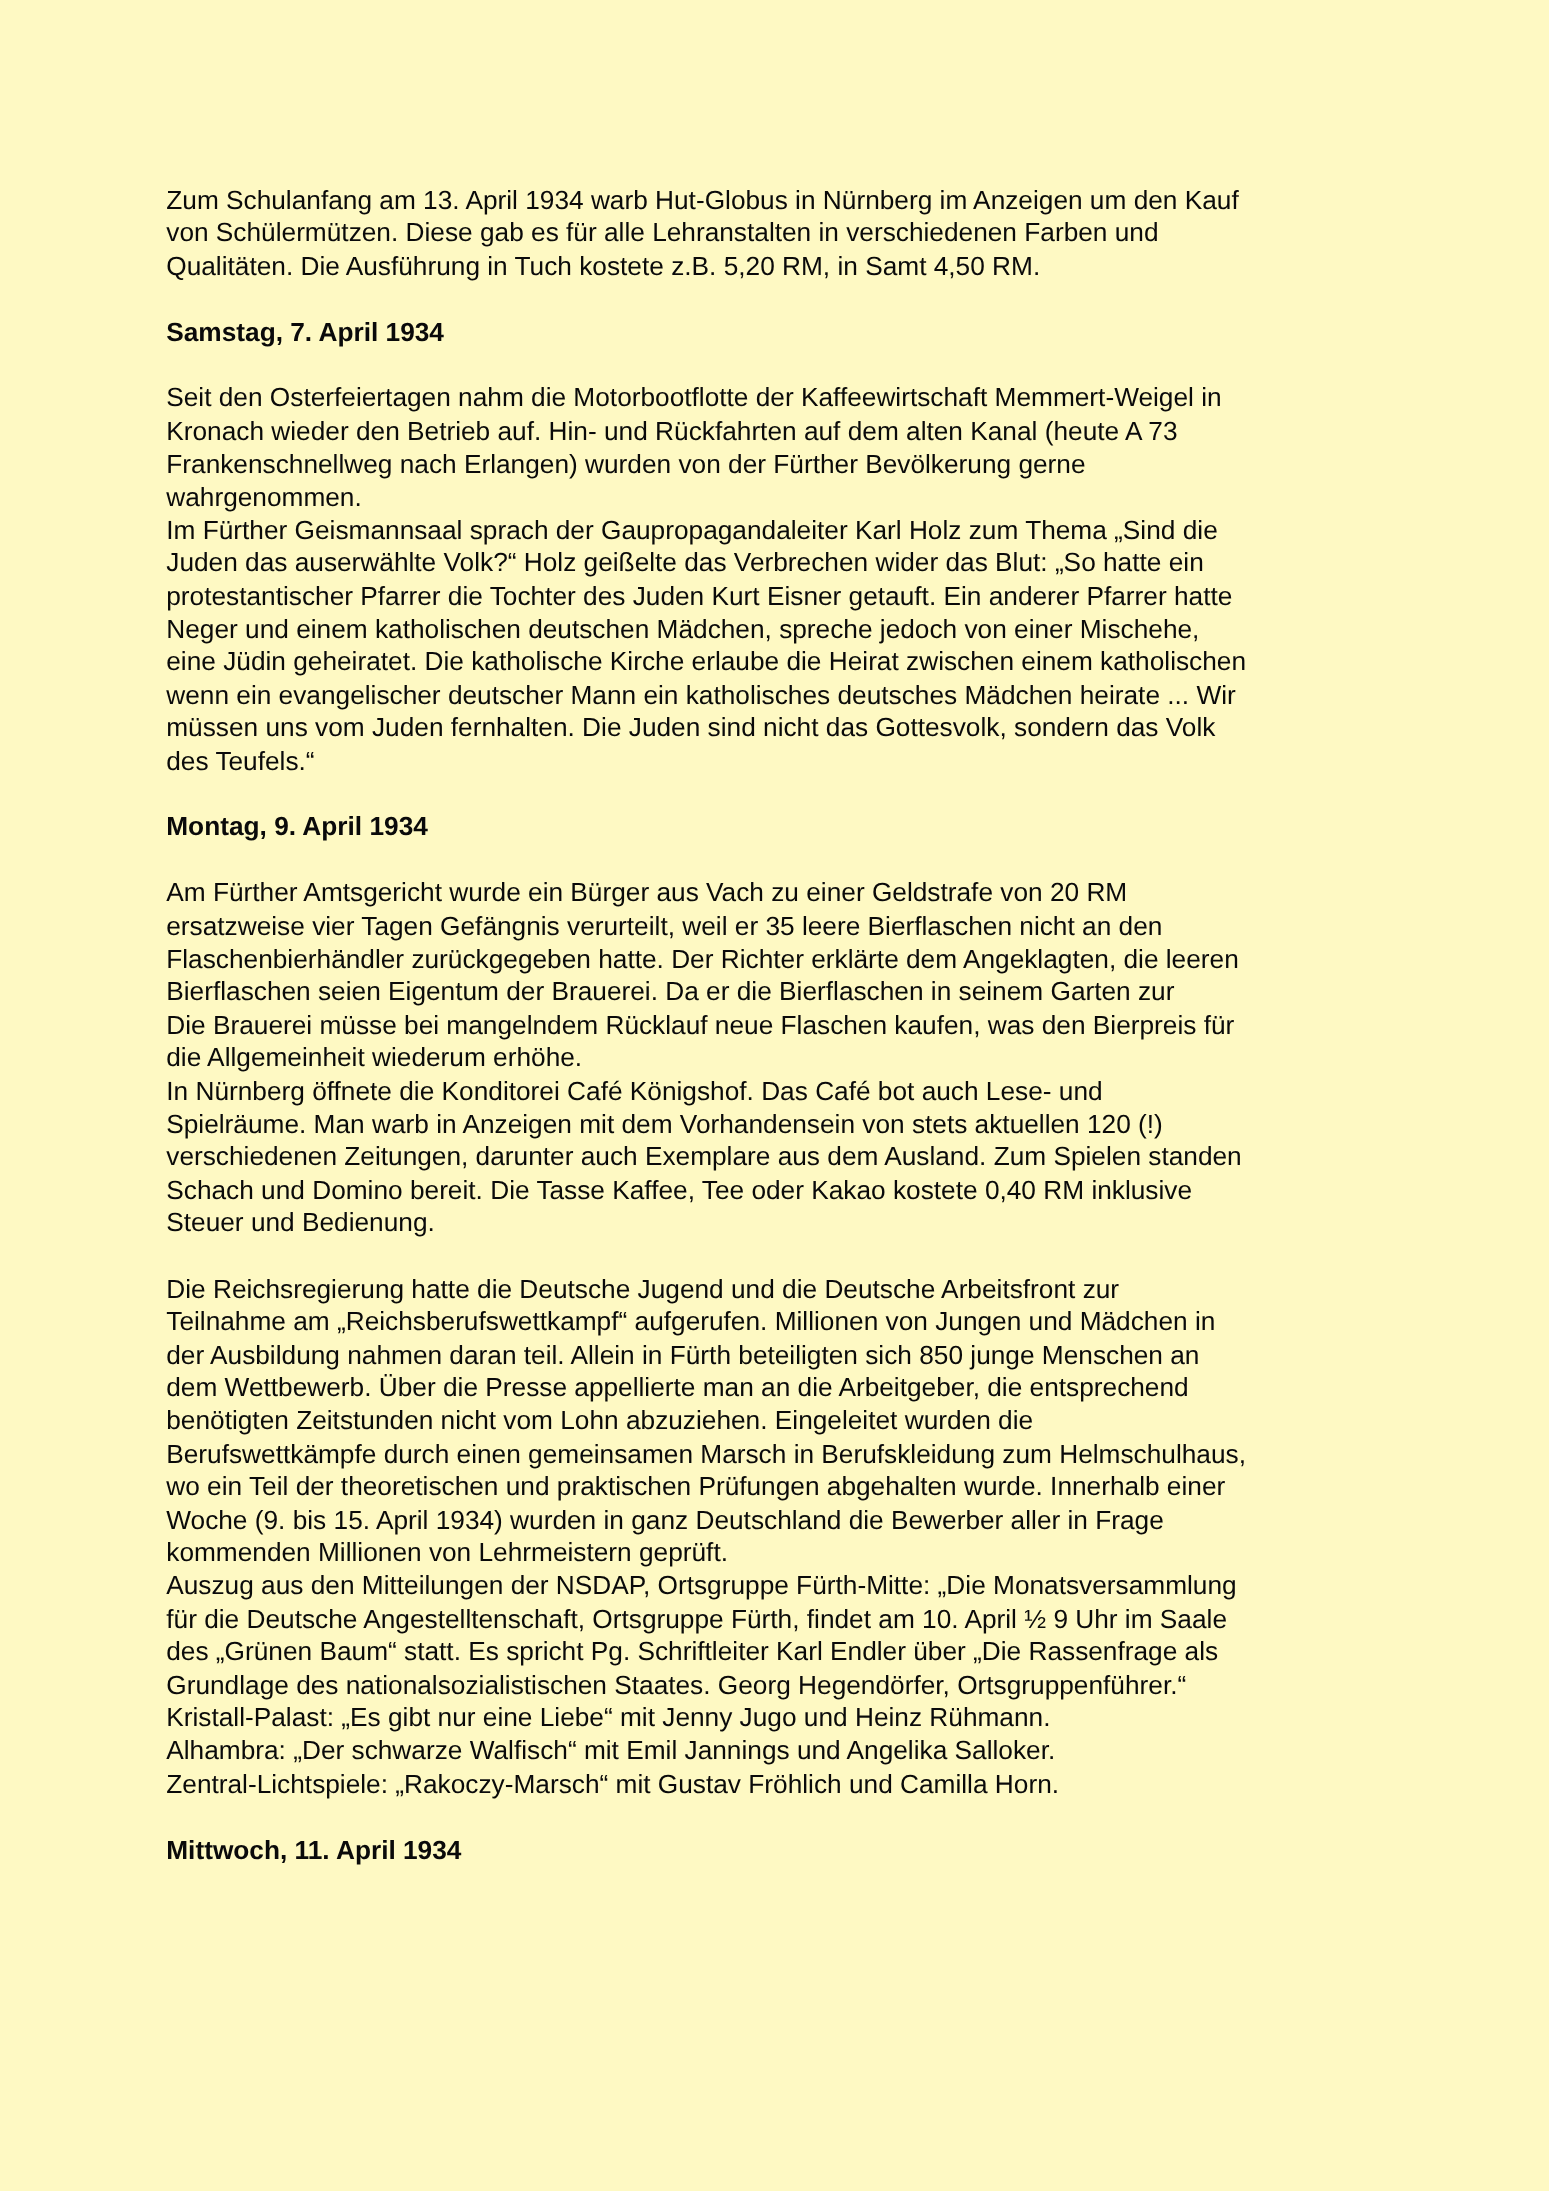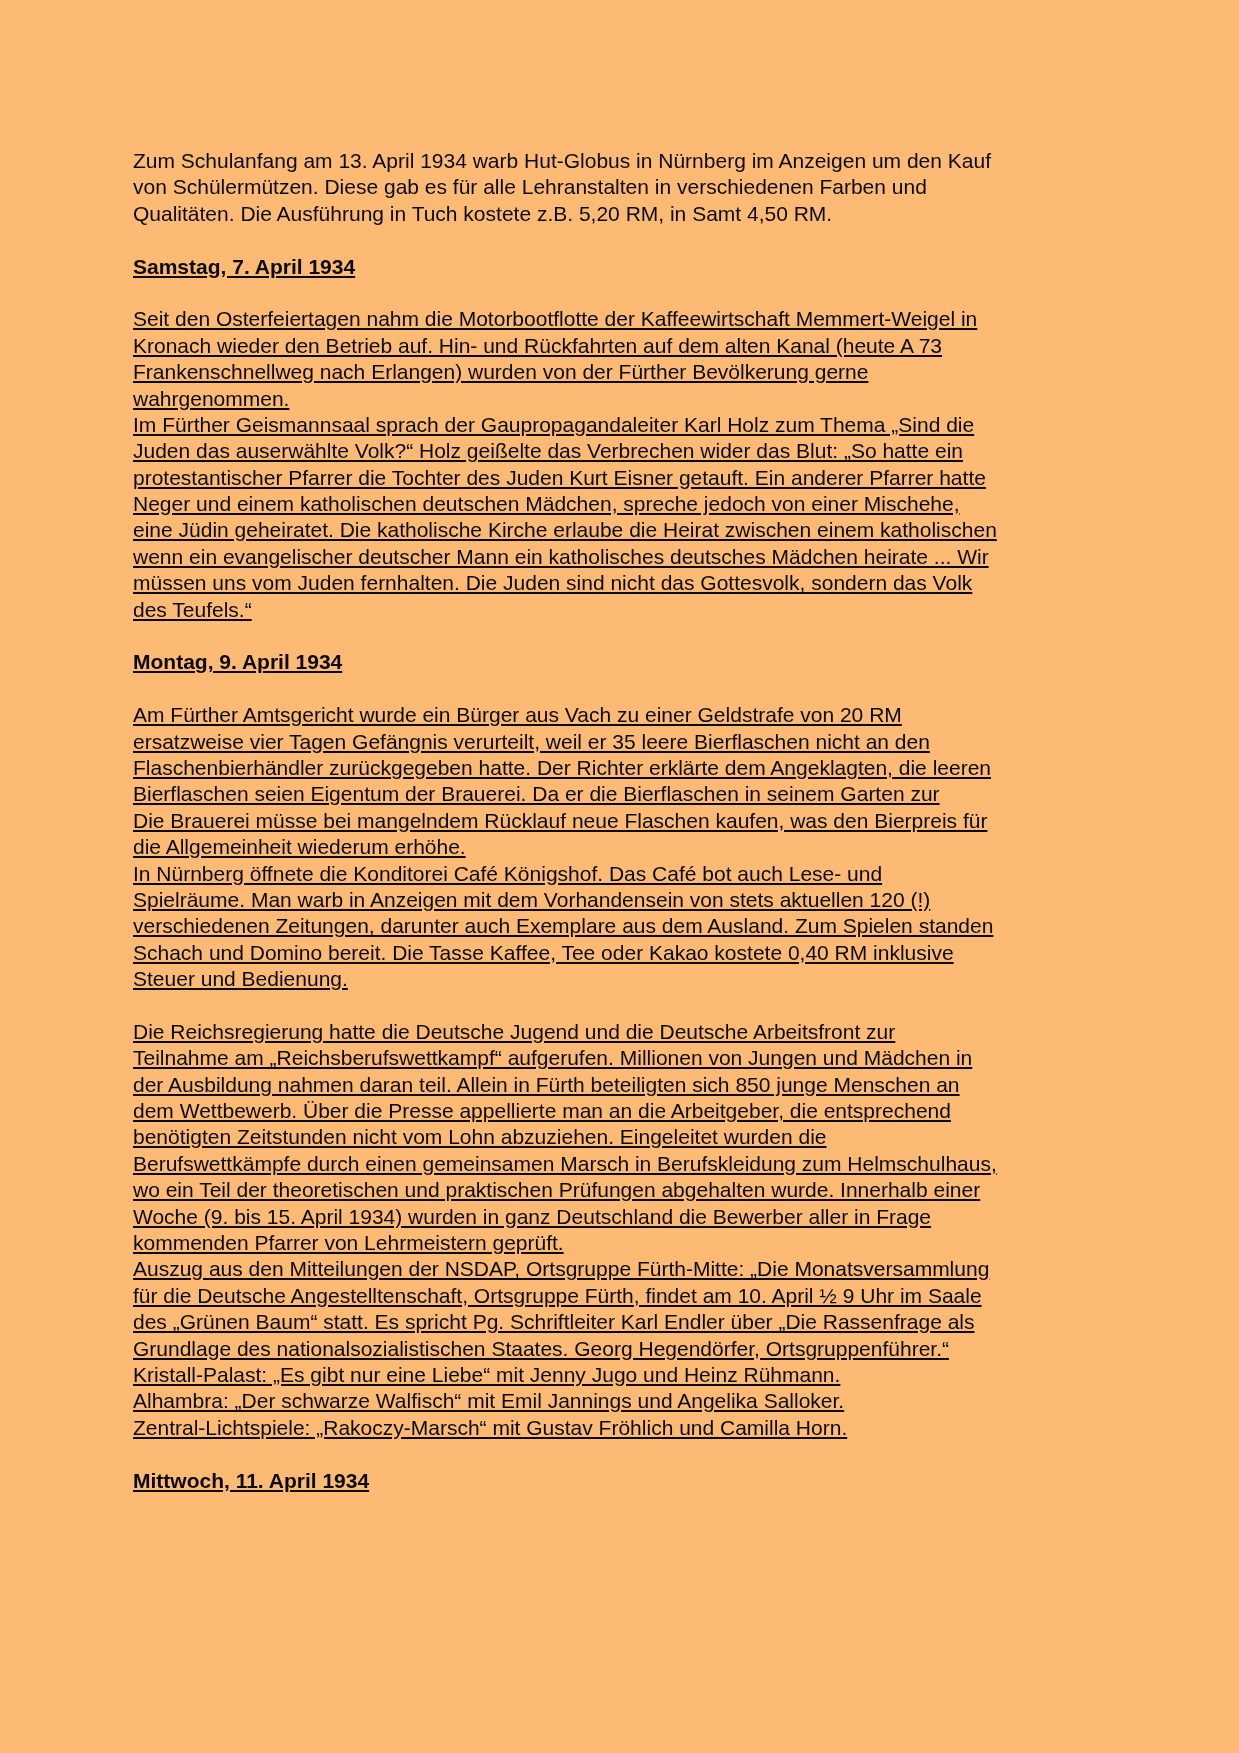--- a/index.html
+++ b/index.html
@@ -4,32 +4,32 @@
 <style>
   html, body {
     margin: 0;
     padding: 0;
     background: #ffffff;
   }
   .page {
     position: relative;
     width: 1239px;
     height: 1753px;
-    background: #fdba74;
+    background: #fef9c3;
     box-sizing: border-box;
     padding: 148px 60px 0 133px;
     font-family: "Liberation Sans", "DejaVu Sans", sans-serif;
     font-size: 21px;
     line-height: 26.4px;
     color: #0a0a0a;
     overflow: hidden;
     -webkit-font-smoothing: none;
   }
   .block { margin: 0; }
-  .block + .block { margin-top: 26.4px; text-decoration: underline; }
+  .block + .block { margin-top: 26.4px; }
   .block.heading .line {
     font-weight: bold;
   }
   .line {
     white-space: pre;
     height: 26.4px;
   }
 </style>
 </head>
 <body>
@@ -76,21 +76,21 @@
       </div>
       <div class="block paragraph">
         <div class="line">Die Reichsregierung hatte die Deutsche Jugend und die Deutsche Arbeitsfront zur</div>
         <div class="line">Teilnahme am „Reichsberufswettkampf“ aufgerufen. Millionen von Jungen und Mädchen in</div>
         <div class="line">der Ausbildung nahmen daran teil. Allein in Fürth beteiligten sich 850 junge Menschen an</div>
         <div class="line">dem Wettbewerb. Über die Presse appellierte man an die Arbeitgeber, die entsprechend</div>
         <div class="line">benötigten Zeitstunden nicht vom Lohn abzuziehen. Eingeleitet wurden die</div>
         <div class="line">Berufswettkämpfe durch einen gemeinsamen Marsch in Berufskleidung zum Helmschulhaus,</div>
         <div class="line">wo ein Teil der theoretischen und praktischen Prüfungen abgehalten wurde. Innerhalb einer</div>
         <div class="line">Woche (9. bis 15. April 1934) wurden in ganz Deutschland die Bewerber aller in Frage</div>
-        <div class="line">kommenden Pfarrer von Lehrmeistern geprüft.</div>
+        <div class="line">kommenden Millionen von Lehrmeistern geprüft.</div>
         <div class="line">Auszug aus den Mitteilungen der NSDAP, Ortsgruppe Fürth-Mitte: „Die Monatsversammlung</div>
         <div class="line">für die Deutsche Angestelltenschaft, Ortsgruppe Fürth, findet am 10. April ½ 9 Uhr im Saale</div>
         <div class="line">des „Grünen Baum“ statt. Es spricht Pg. Schriftleiter Karl Endler über „Die Rassenfrage als</div>
         <div class="line">Grundlage des nationalsozialistischen Staates. Georg Hegendörfer, Ortsgruppenführer.“</div>
         <div class="line">Kristall-Palast: „Es gibt nur eine Liebe“ mit Jenny Jugo und Heinz Rühmann.</div>
         <div class="line">Alhambra: „Der schwarze Walfisch“ mit Emil Jannings und Angelika Salloker.</div>
         <div class="line">Zentral-Lichtspiele: „Rakoczy-Marsch“ mit Gustav Fröhlich und Camilla Horn.</div>
       </div>
       <div class="block heading">
         <div class="line">Mittwoch, 11. April 1934</div>

